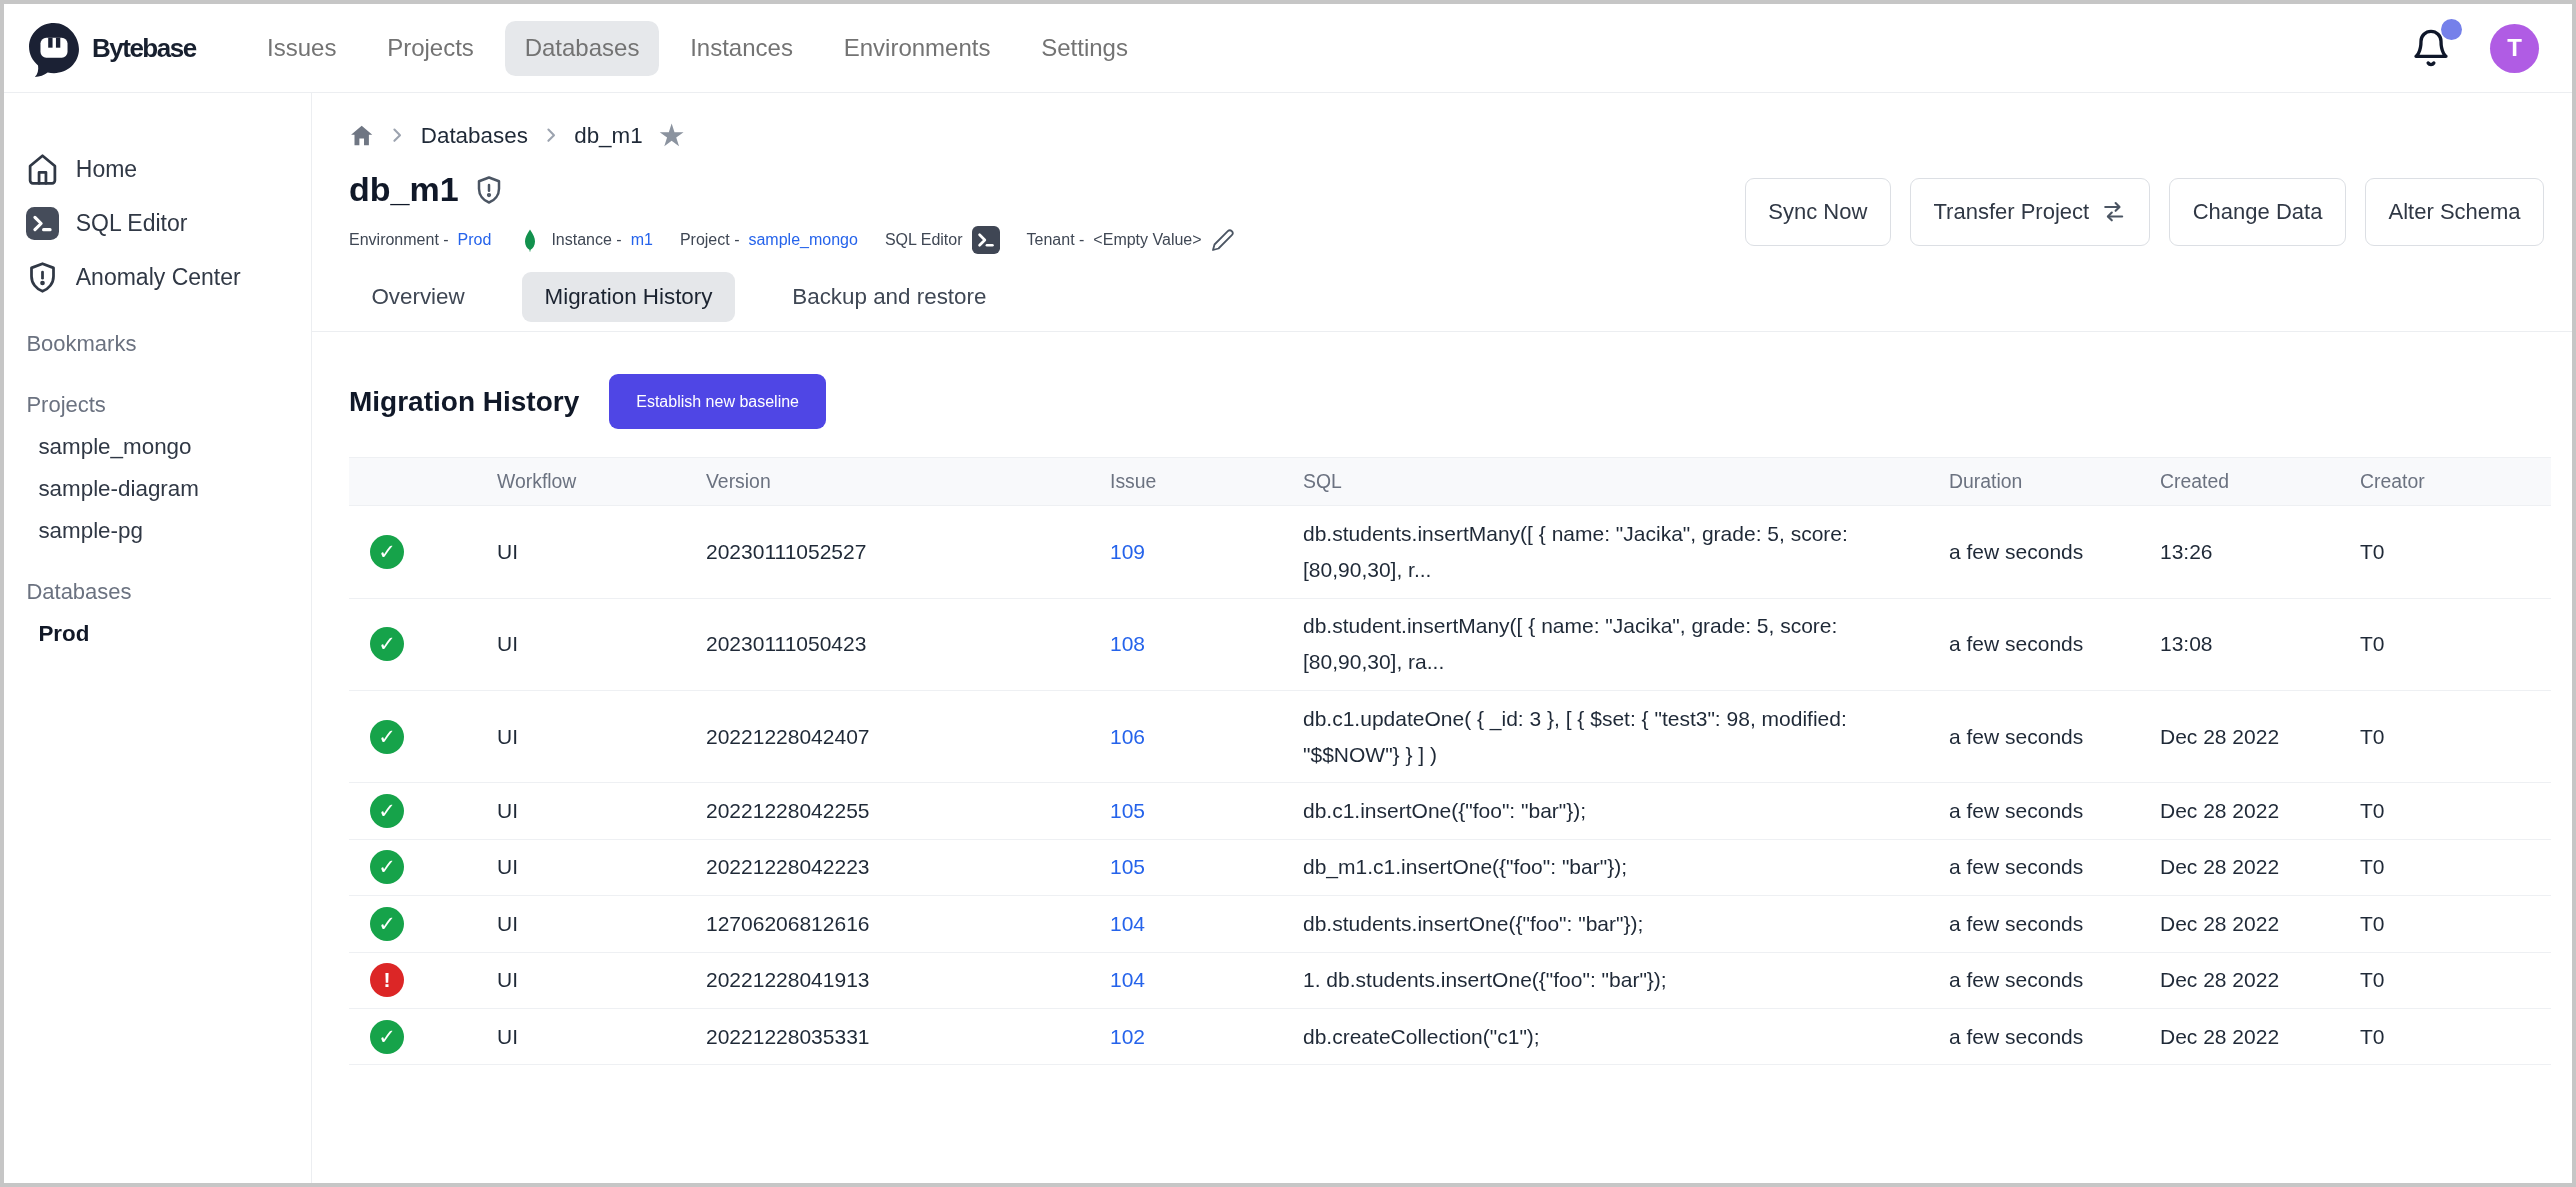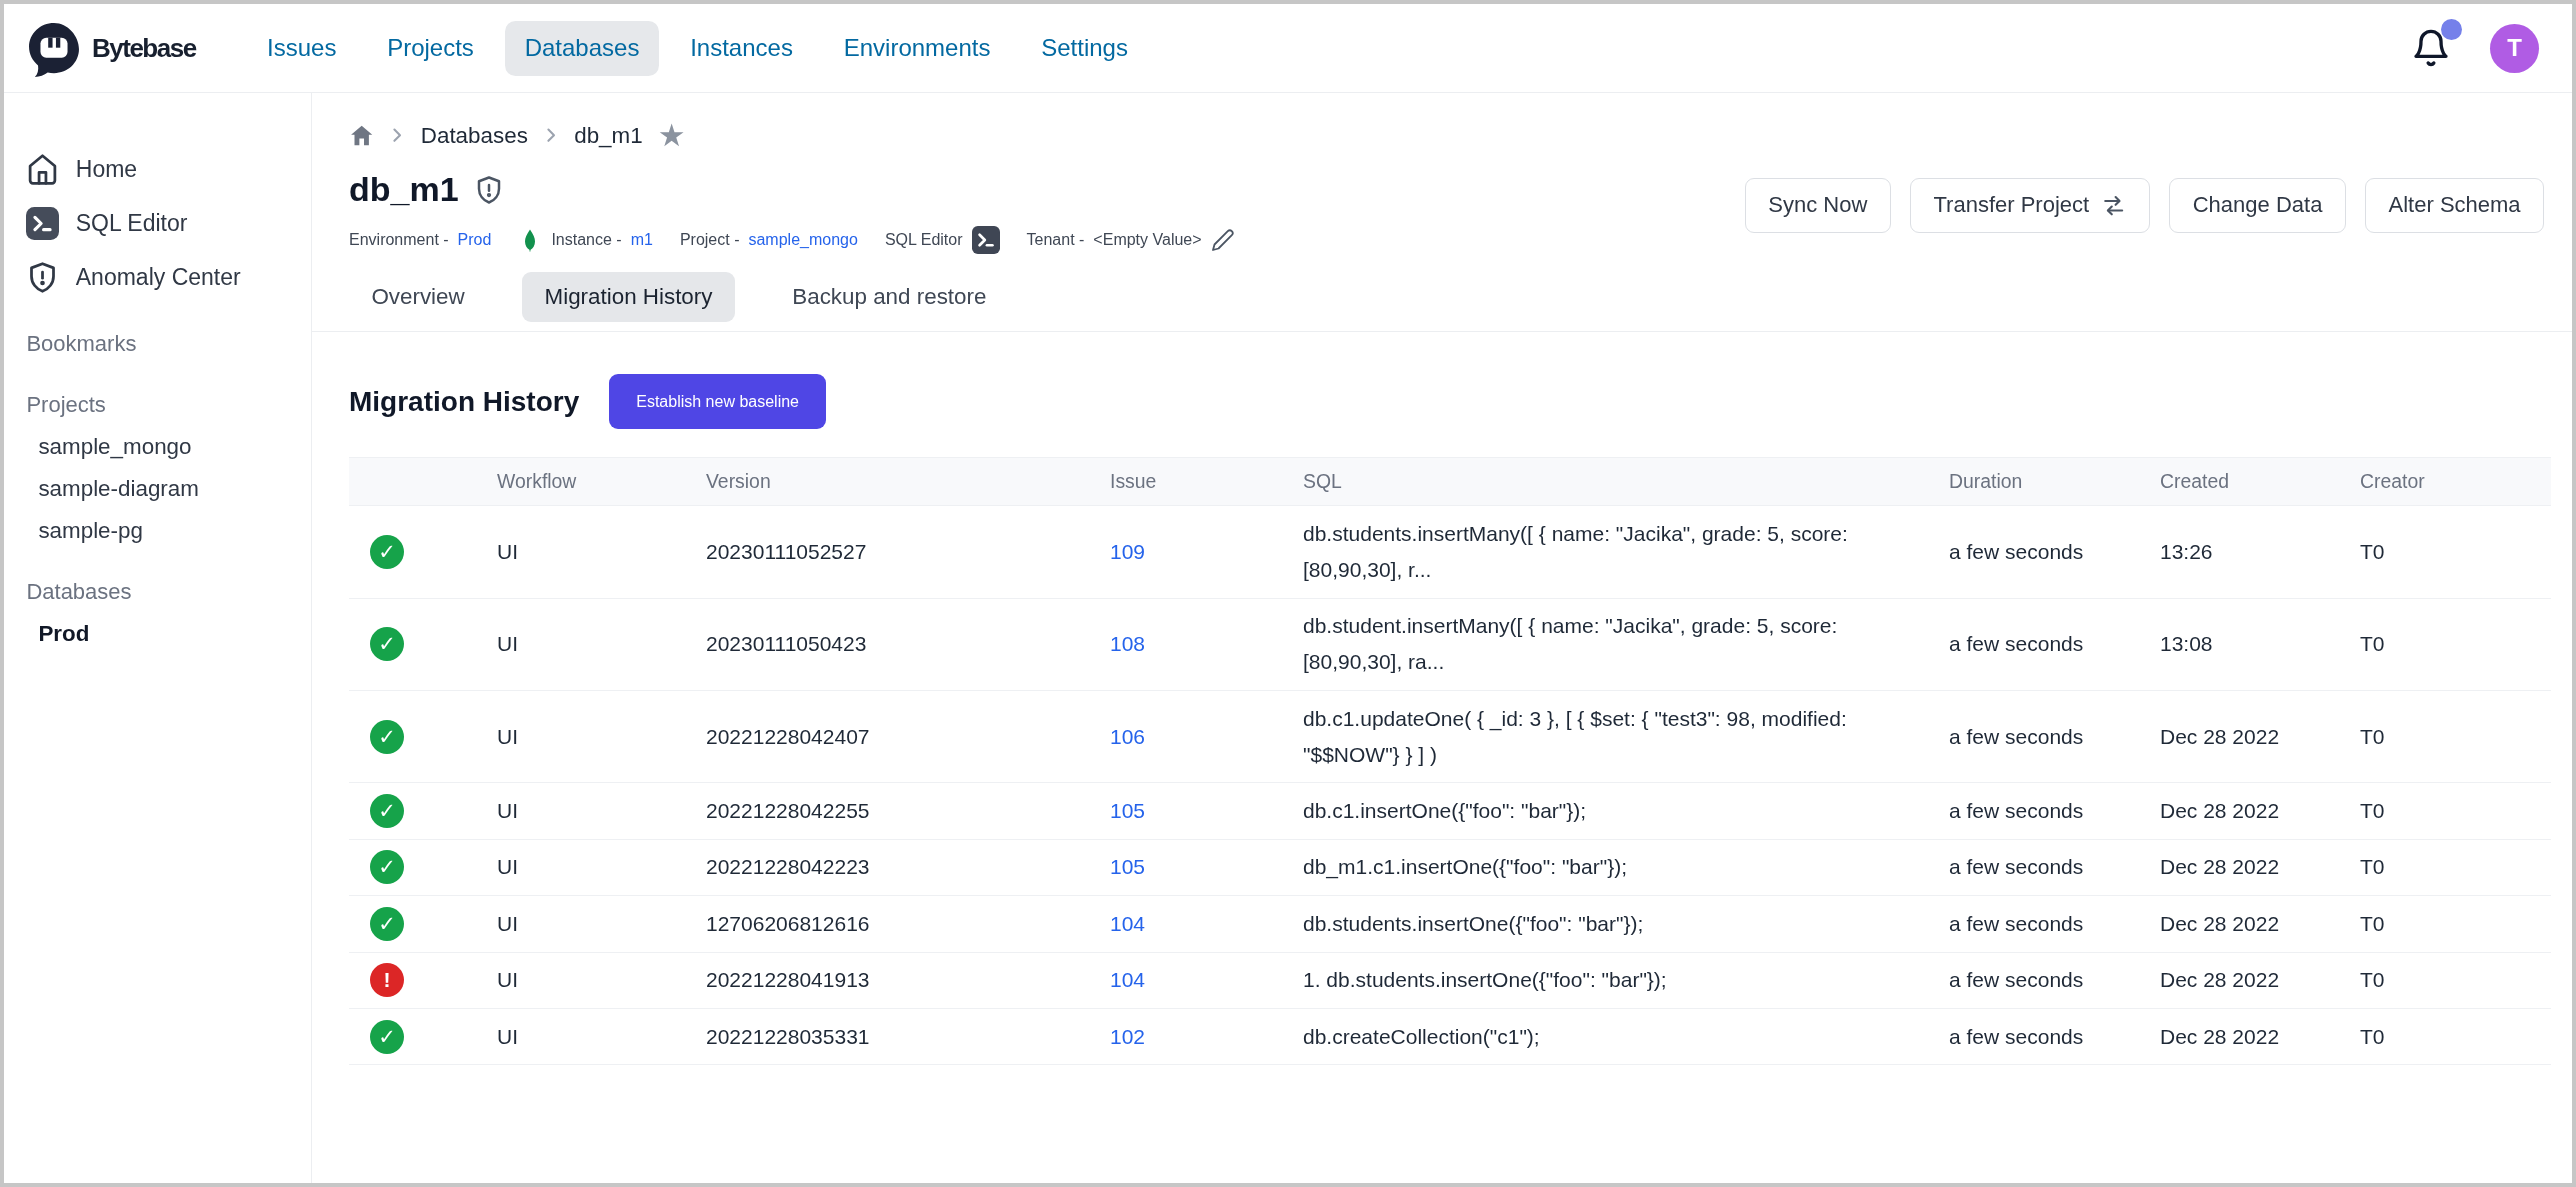--- a/index.html
+++ b/index.html
@@ -7,21 +7,21 @@
   .app { width:2576px; height:1187px; box-sizing:border-box; border:4.5px solid #c6c6c6; background:#fff;
          display:flex; flex-direction:column; overflow:hidden; }
 
   
   .topbar { height:88px; flex:0 0 auto; display:flex; align-items:center;
             padding:0 33px 0 21px; border-bottom:1.5px solid #eceef1; }
   .brand { display:flex; align-items:center; gap:9px; }
   .brand svg { width:58px; height:58px; }
   .brand-text { font-size:26px; font-weight:800; color:#18202f; letter-spacing:-1.5px; }
   .nav { display:flex; align-items:center; gap:12px; margin-left:52px; }
-  .nav-item { font-size:24px; color:#0369a1; padding:13.5px 19.4px; border-radius:10.5px; cursor:pointer; white-space:nowrap; }
+  .nav-item { font-size:24px; color:#737373; padding:13.5px 19.4px; border-radius:10.5px; cursor:pointer; white-space:nowrap; }
   .nav-item.active { background:#e6e8eb; }
   .top-right { margin-left:auto; display:flex; align-items:center; gap:39px; }
   .bell-wrap { position:relative; width:40px; height:40px; }
   .bell-wrap svg { width:40px; height:40px; }
   .notif-dot { position:absolute; top:-9px; right:-10.5px; width:21px; height:21px; border-radius:50%; background:#7580ea; }
   .avatar { width:49px; height:49px; border-radius:50%; background:#b05ce4; color:#fff;
             display:flex; align-items:center; justify-content:center; font-size:24px; font-weight:600; }
 
   
   .shell { flex:1; display:flex; min-height:0; }
@@ -51,21 +51,21 @@
   .page-title { font-size:34px; font-weight:700; color:#101828; }
   .shield-sm { width:30px; height:30px; }
   .meta-row { margin-top:16.4px; display:flex; align-items:center; gap:27px; font-size:16px; color:#3f4754; flex-wrap:nowrap; }
   .meta-item { display:flex; align-items:center; gap:9px; white-space:nowrap; }
   .meta-link { color:#2563eb; cursor:pointer; }
   .mini-term { width:28px; height:28px; }
   .leaf { width:24px; height:24px; }
   .pencil { width:24px; height:24px; }
 
   .actions { display:flex; gap:19.4px; margin-top:7.5px; }
-  .action-btn { height:55px; padding:0 22.4px; border:1.5px solid #dcdfe4; border-radius:9px; background:#fff;
+  .action-btn { height:68px; padding:0 22.4px; border:1.5px solid #dcdfe4; border-radius:9px; background:#fff;
                 font-size:22px; color:#303845; display:flex; align-items:center; gap:12px; cursor:pointer;
                 font-family:inherit; white-space:nowrap; }
   .action-btn svg { width:25.4px; height:25.4px; }
 
   .tabs { display:flex; align-items:center; gap:35px; margin-top:18px; }
   .tab { font-size:22.4px; color:#3f4754; padding:12px 22.4px; border-radius:9px; cursor:pointer; white-space:nowrap; }
   .tab.active { background:#e5e7ea; color:#1b2330; }
   .tab-divider { height:1.5px; background:#eceef1; margin:9px -28px 0 -37px; }
 
   .mh-section { margin-top:42px; }

